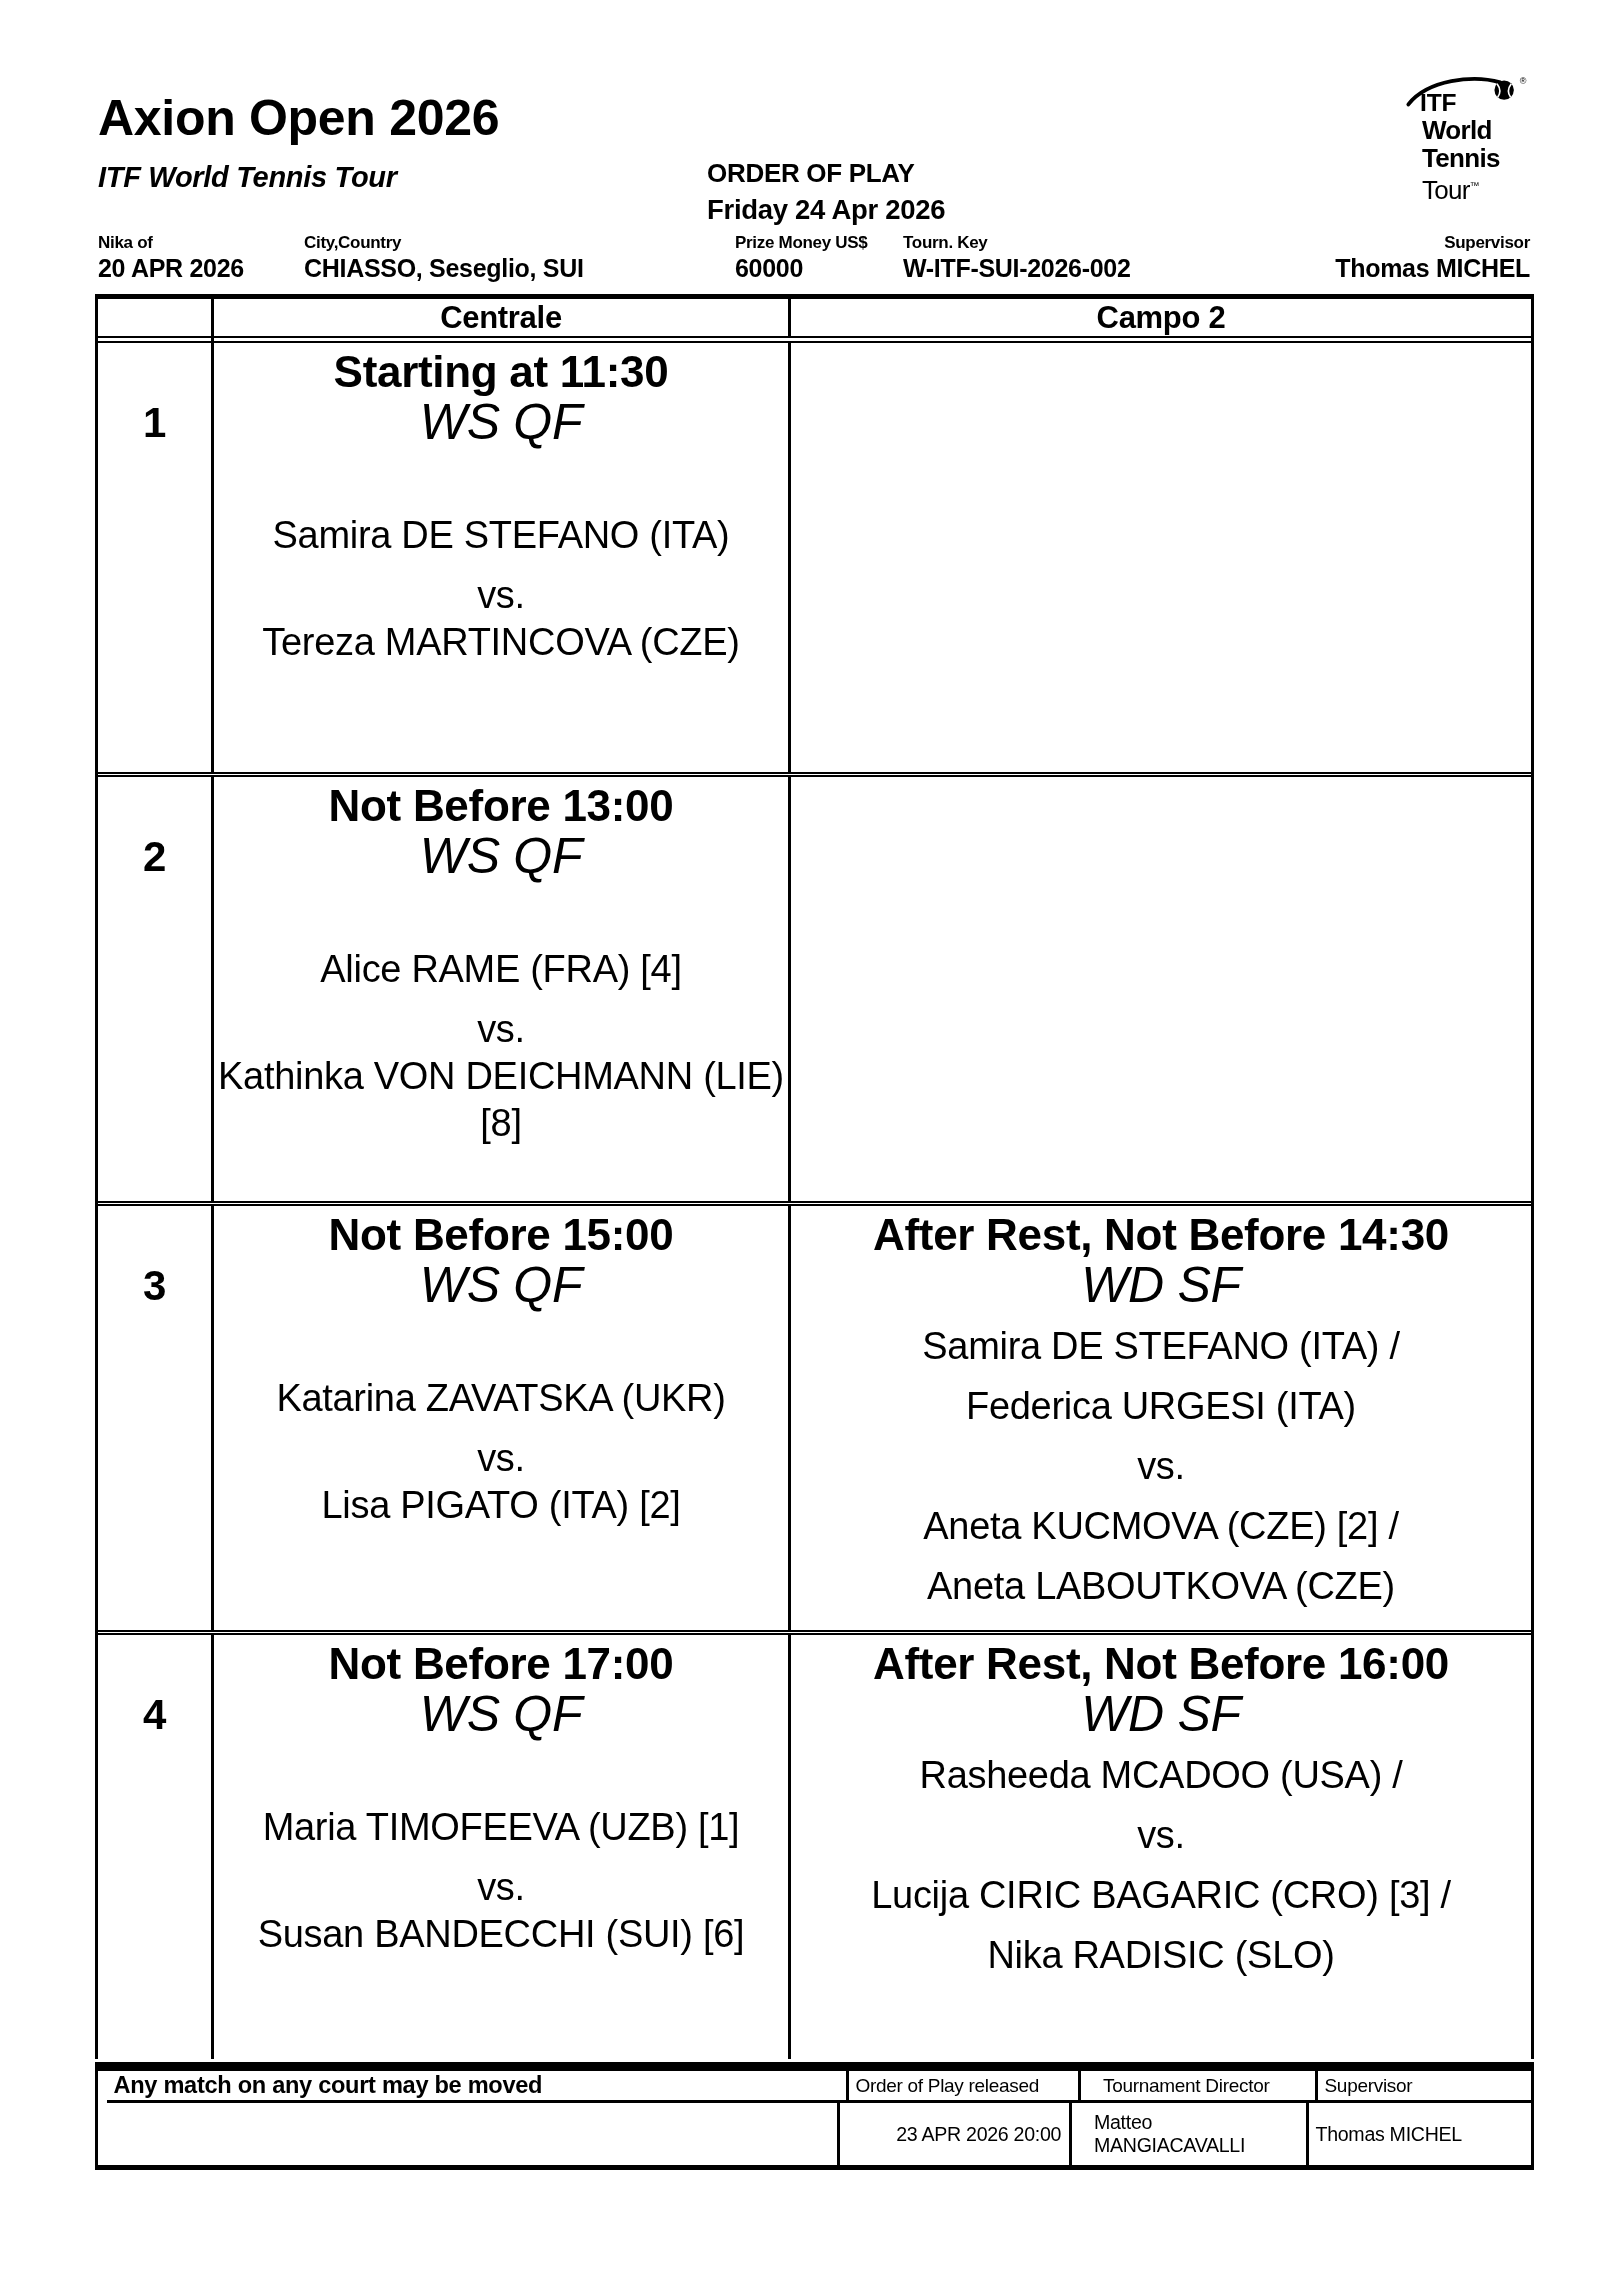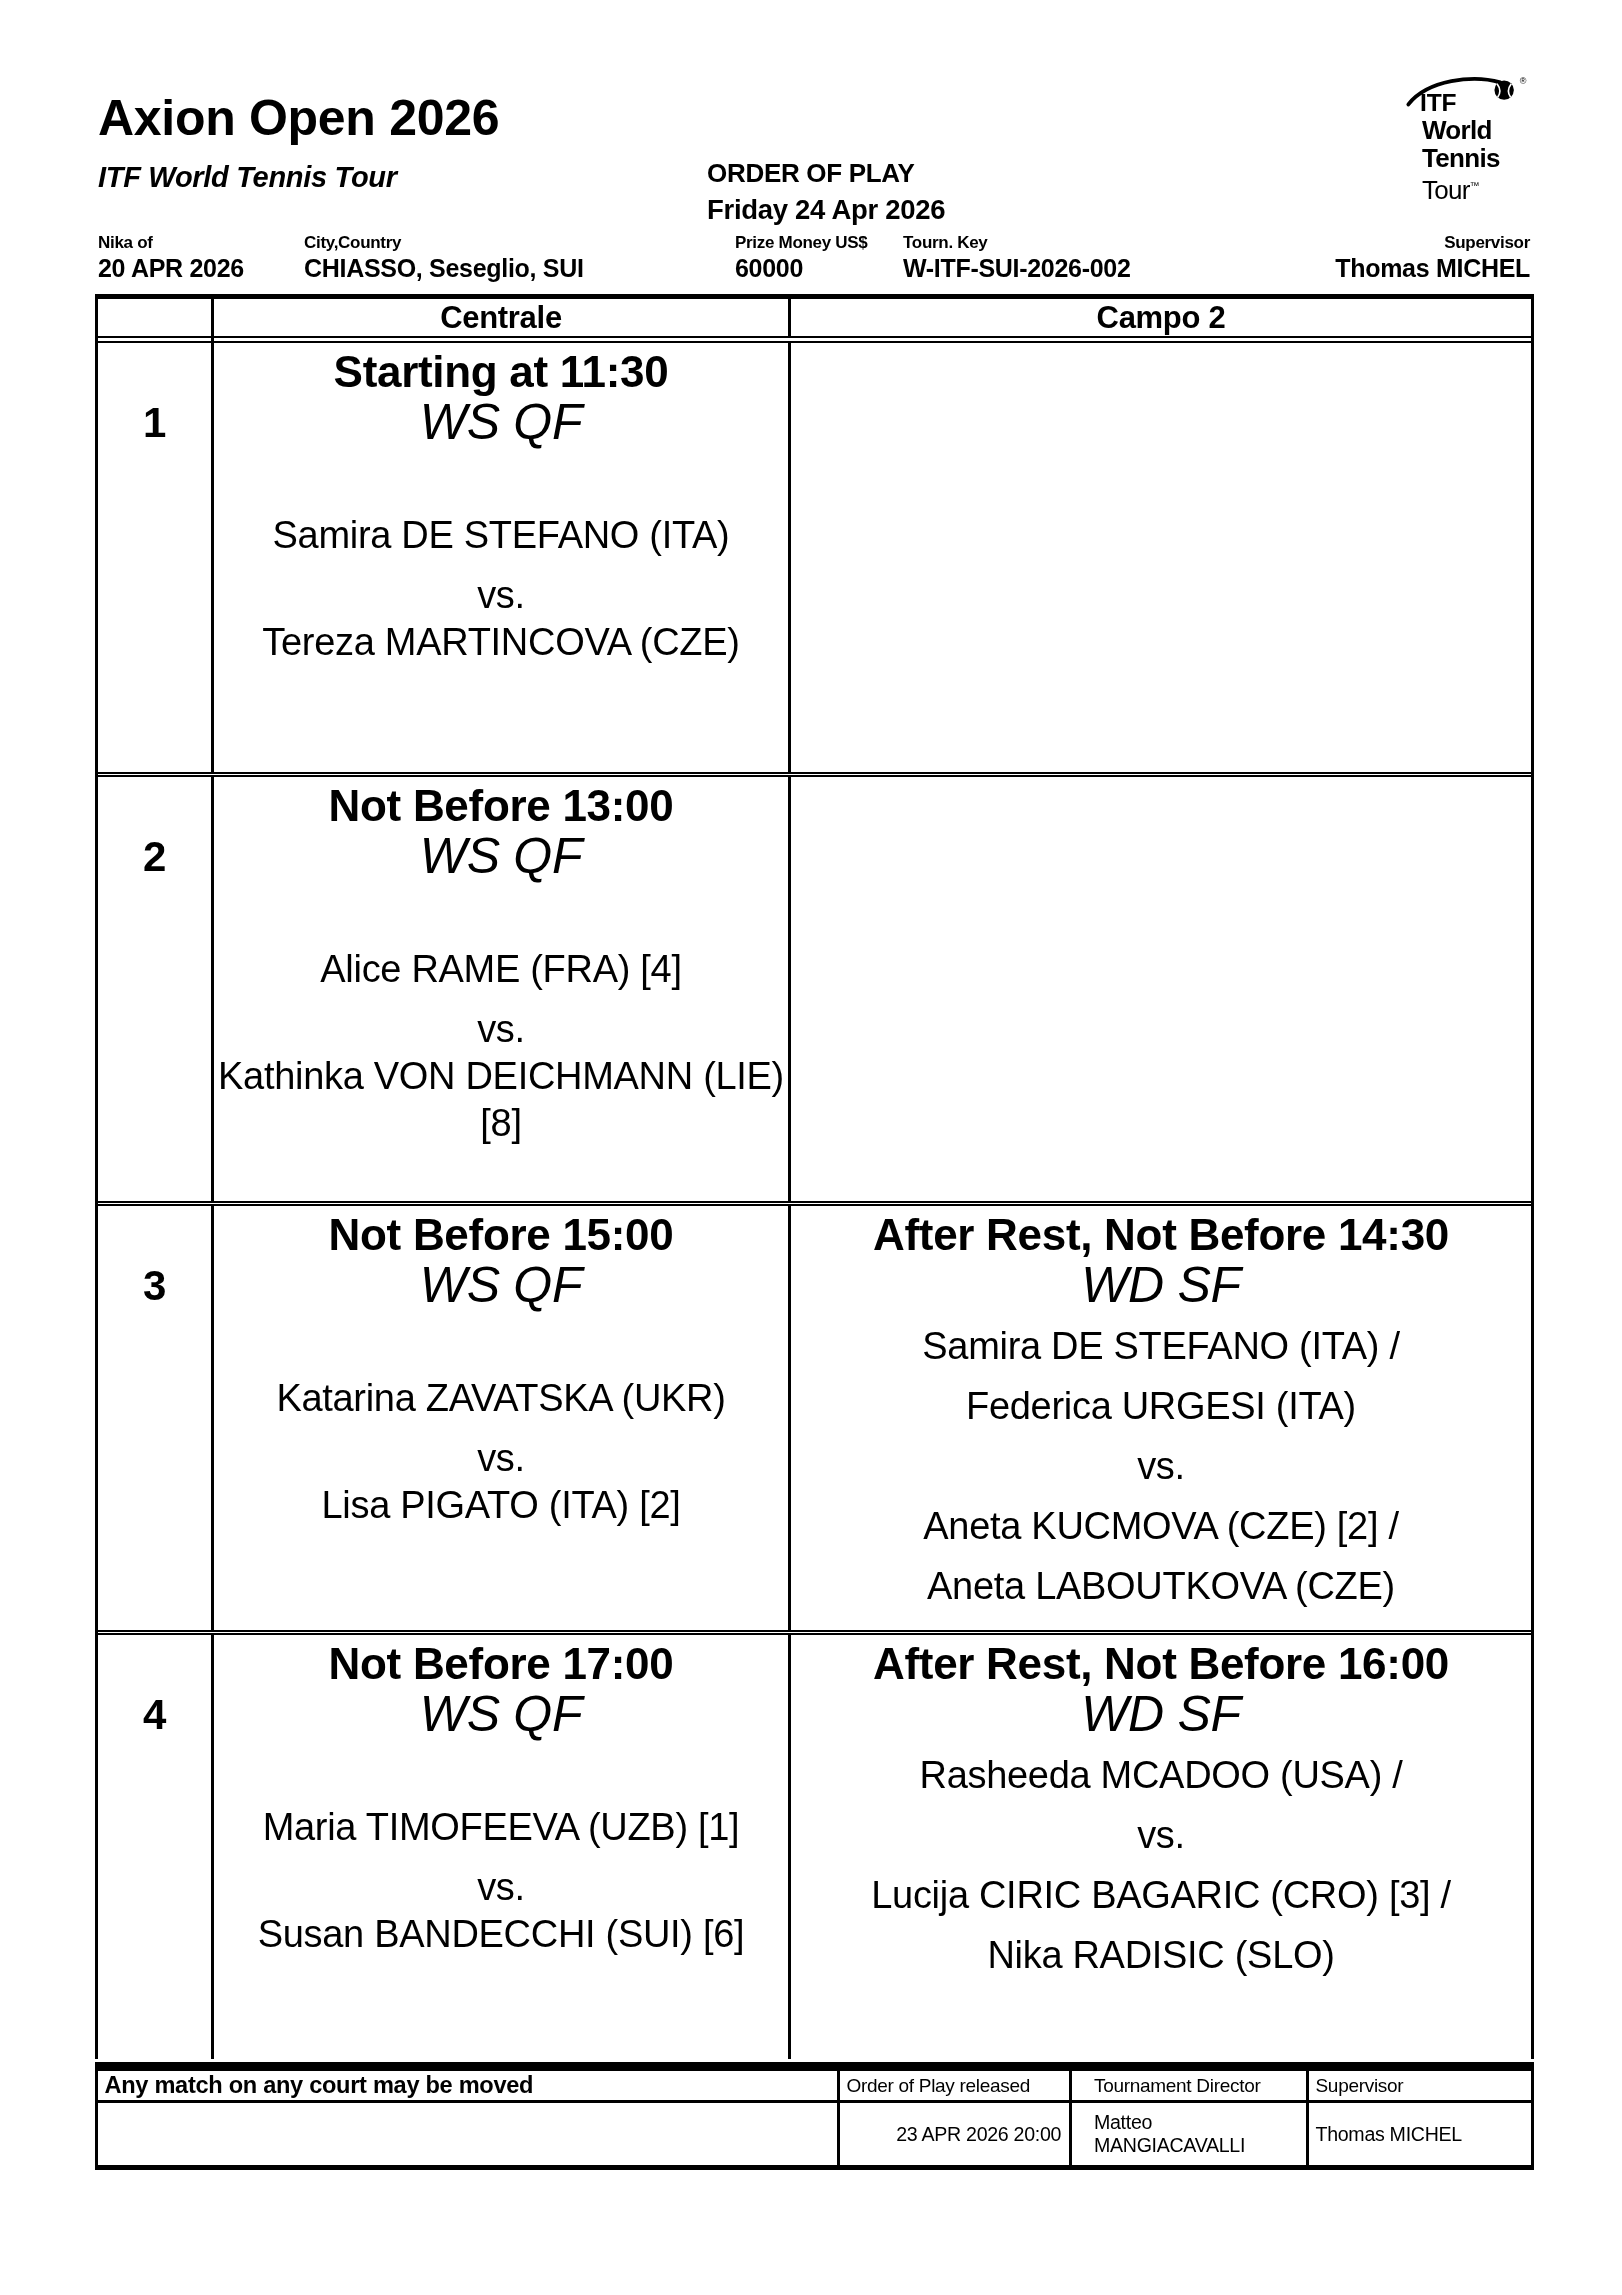--- a/index.html
+++ b/index.html
@@ -59,21 +59,21 @@
   .doubles .pline { margin-top:13px; }
 
   
   .foot {
     position:absolute; left:95px; top:2062px; width:1439px;
     box-sizing:border-box;
     border:3.9px solid #000; border-top-width:9.2px; border-bottom-width:5.9px;
     background:#fff;
   }
   .frow { display:flex; }
-  .frow.labels { height:29px; border-bottom:3.3px solid #000; }
+  .frow.labels { height:29px; border-bottom:3.3px solid #000;margin-left:9px; }
   .frow.values { height:62px; }
   .fc { box-sizing:border-box; display:flex; align-items:center; }
   .fc1 { width:742px; border-right:3.3px solid #000; padding-left:6.5px; }
   .fc2 { width:232px;  border-right:3.3px solid #000; padding-left:6.5px; }
   .fc3 { width:237px;  border-right:3.3px solid #000; padding-left:22px; }
   .fc4 { flex:1; padding-left:6.5px; }
   .notice { font-size:23.6px; font-weight:bold; }
   .flabel { font-size:19px; }
   .fvalue { font-size:19.6px; }
   .fc2.val { justify-content:flex-end; padding-right:7.9px; padding-left:0; }

